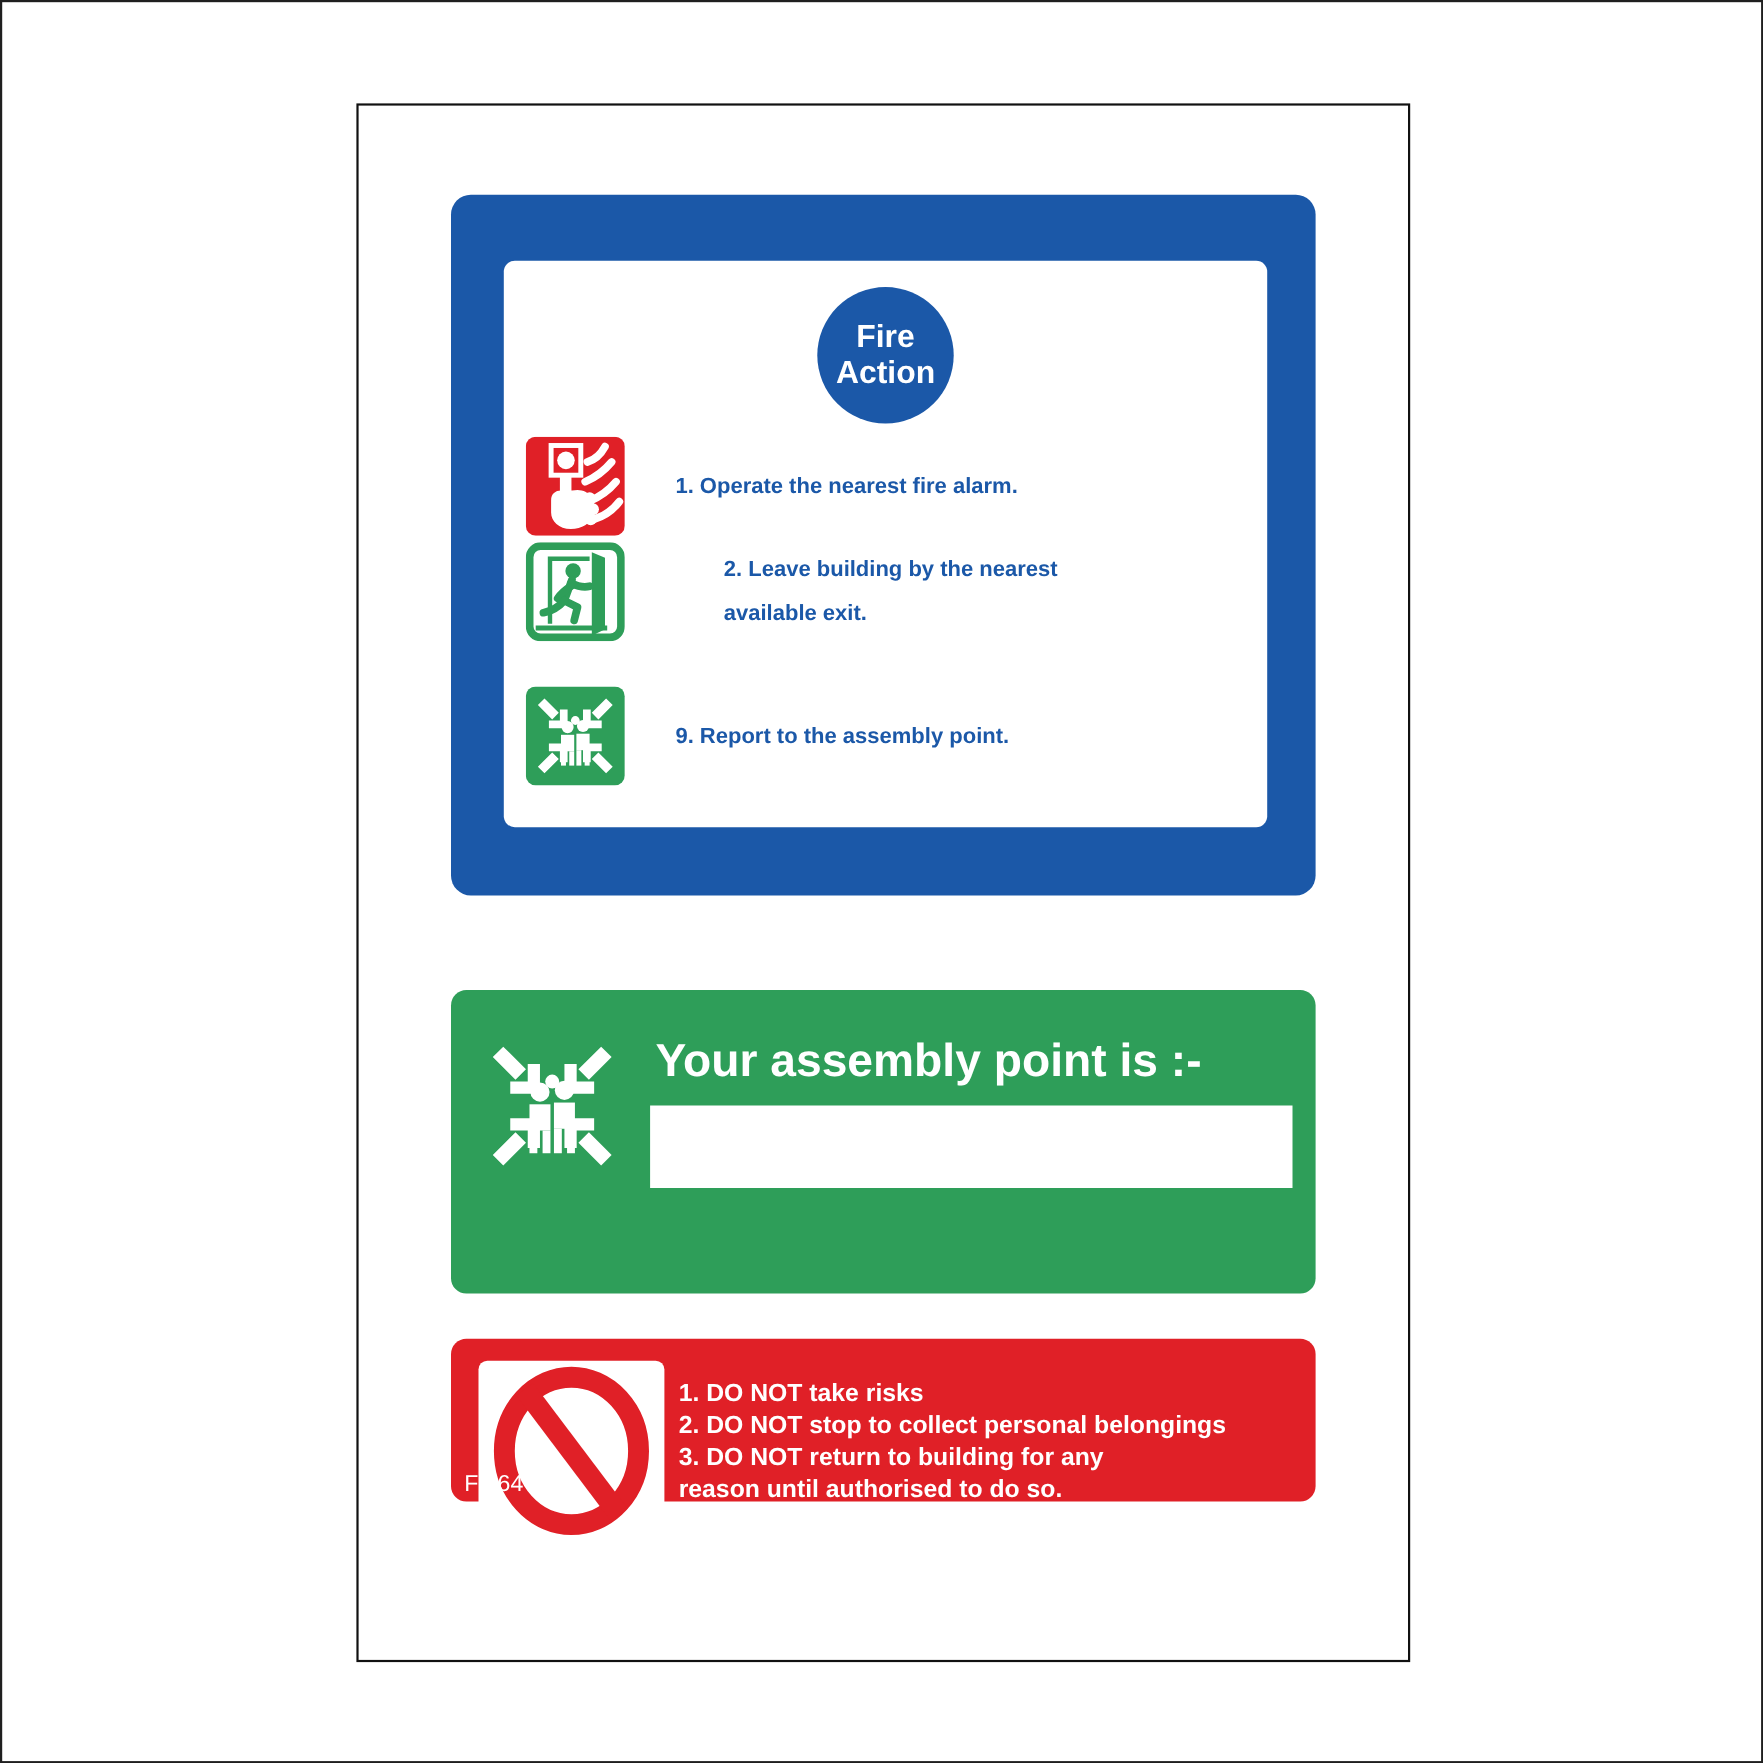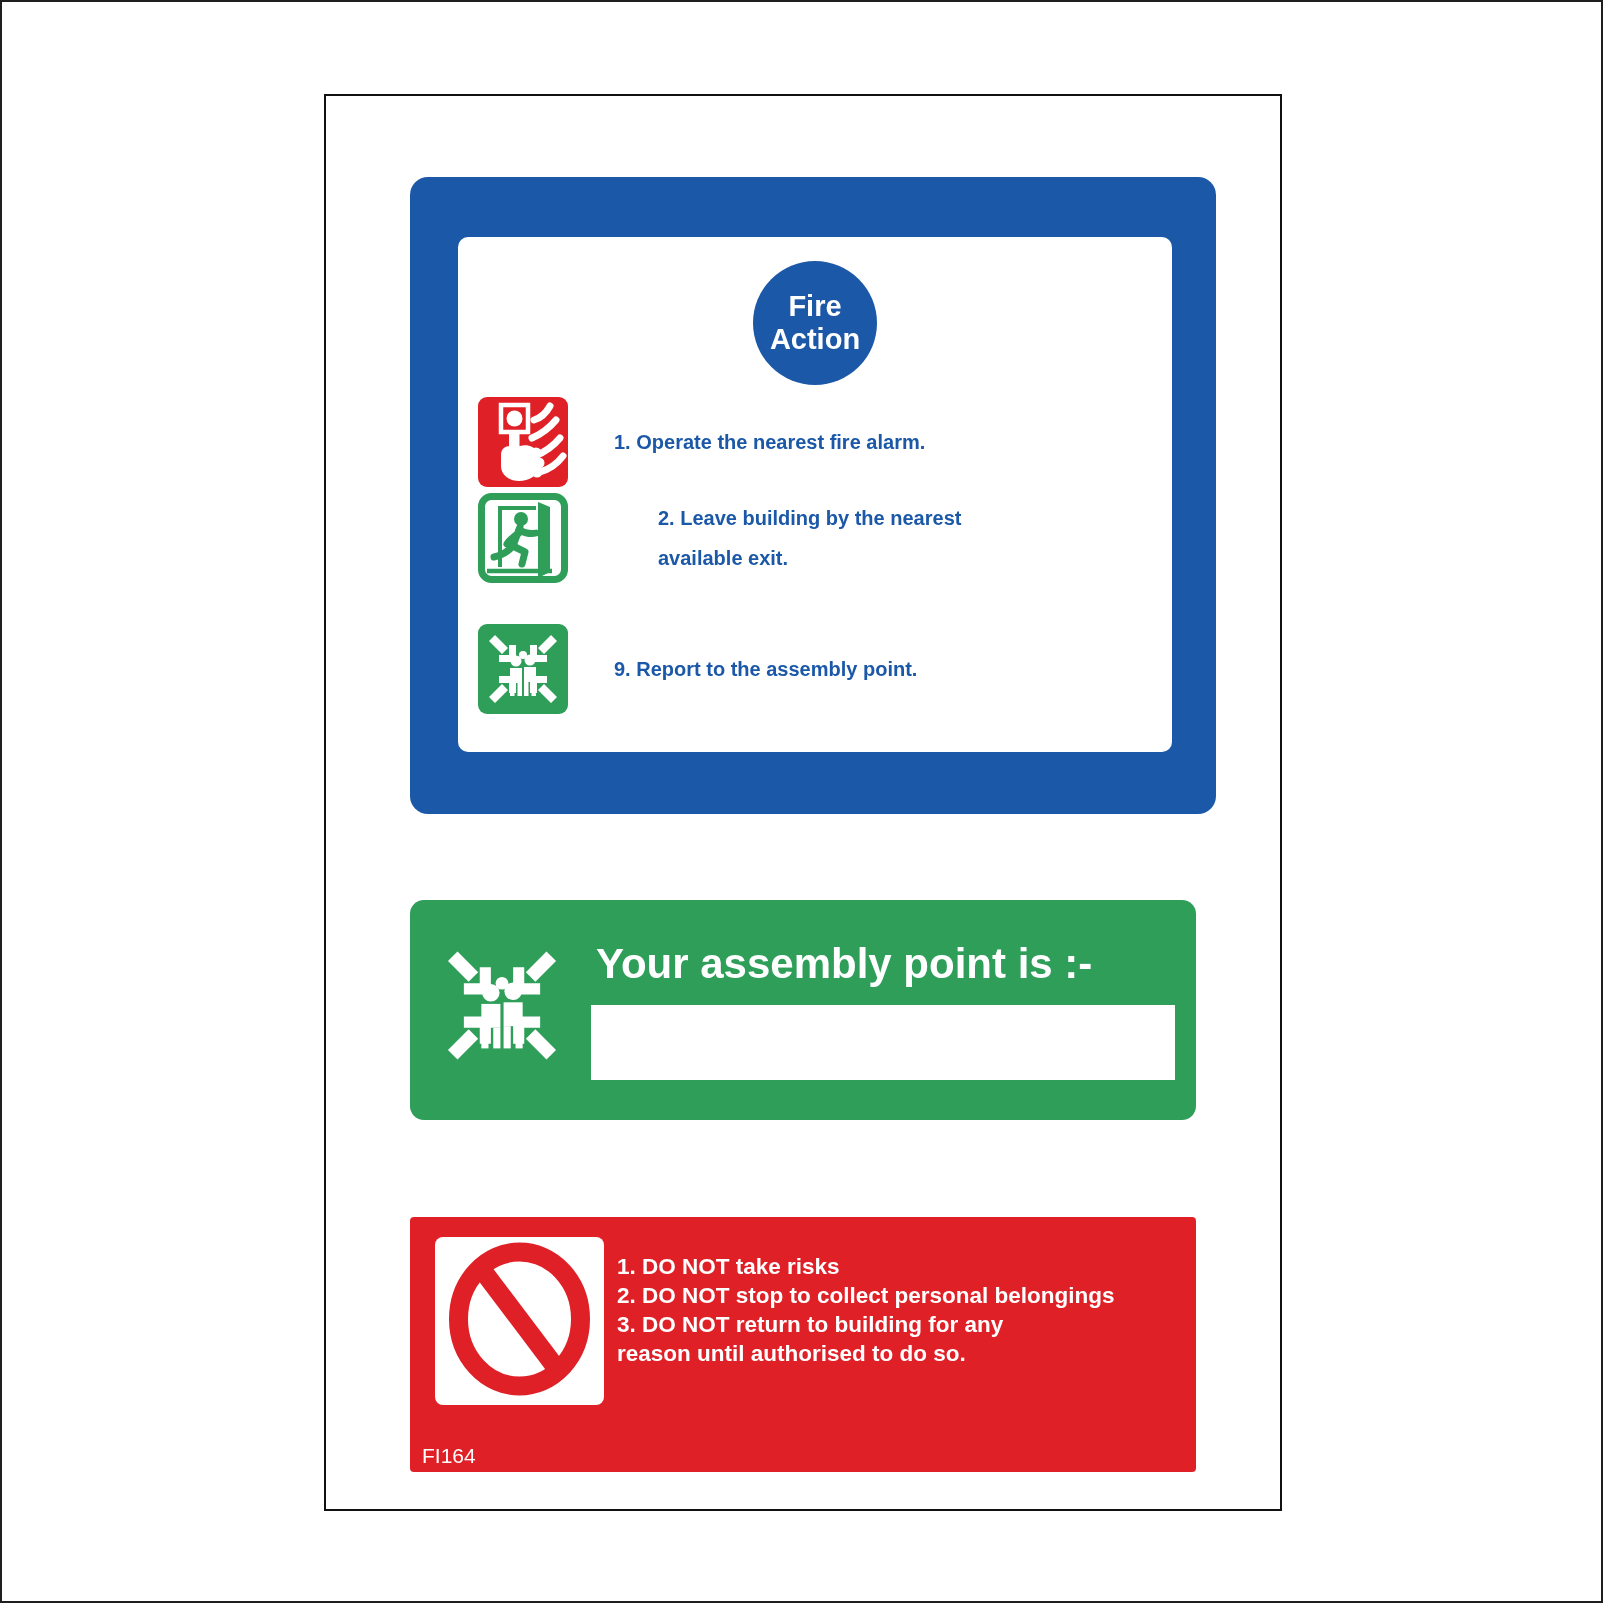--- a/index.html
+++ b/index.html
@@ -13,21 +13,21 @@
     border:2px solid #1f1f1f;box-sizing:border-box;
   }
   
   .sign{
     position:absolute;left:322px;top:92px;width:958px;height:1417px;
     background:#ffffff;border:2px solid #111111;box-sizing:border-box;
   }
   
   .panel-blue{
     position:absolute;left:84px;top:81px;width:786px;height:637px;
-    background:#1b58a8;border-radius:18px;padding-left:20px;
+    background:#1b58a8;border-radius:18px;
   }
   .panel-blue-inner{
     position:absolute;left:48px;top:60px;right:44px;bottom:62px;
     background:#ffffff;border-radius:10px;
   }
   .badge{
     position:absolute;left:50%;top:24px;transform:translateX(-50%);
     width:124px;height:124px;border-radius:50%;background:#1b58a8;
     color:#ffffff;font-weight:bold;font-size:29px;line-height:33px;
     display:flex;flex-direction:column;align-items:center;justify-content:center;
@@ -40,36 +40,36 @@
   .inst-row .sym{width:90px;height:90px;flex:none;}
   .inst-text{
     margin-left:46px;color:#1b58a8;font-weight:bold;
     font-size:20px;line-height:40px;white-space:nowrap;
   }
   .row-1{top:160px;}
   .row-2{top:256px;gap:44px;}
   .row-3{top:387px;}
   
   .panel-green{
-    position:absolute;left:84px;top:804px;width:786px;height:220px;
+    position:absolute;left:84px;top:804px;width:786px;height:276px;
     background:#2e9e59;border-radius:14px;
   }
   .assembly-large{position:absolute;left:19px;top:34px;width:146px;height:143px;}
   .green-title{
     position:absolute;left:186px;top:40px;color:#ffffff;
     font-weight:bold;font-size:42px;line-height:48px;white-space:nowrap;
   }
   .write-box{
     position:absolute;left:181px;top:105px;width:584px;height:75px;
     background:#ffffff;
   }
   
   .panel-red{
-    position:absolute;left:84px;top:1121px;width:786px;height:255px;
-    background:#e02027;border-radius:4px;
+    position:absolute;left:84px;top:1121px;width:786px;height:148px;
+    background:#e02027;border-radius:14px;
   }
   .prohib-box{
     position:absolute;left:25px;top:20px;width:169px;height:168px;
     background:#ffffff;border-radius:8px;
   }
   .red-lines{
     position:absolute;left:207px;top:35px;color:#ffffff;
     font-weight:bold;font-size:22.5px;line-height:29px;white-space:nowrap;
   }
   .product-code{

